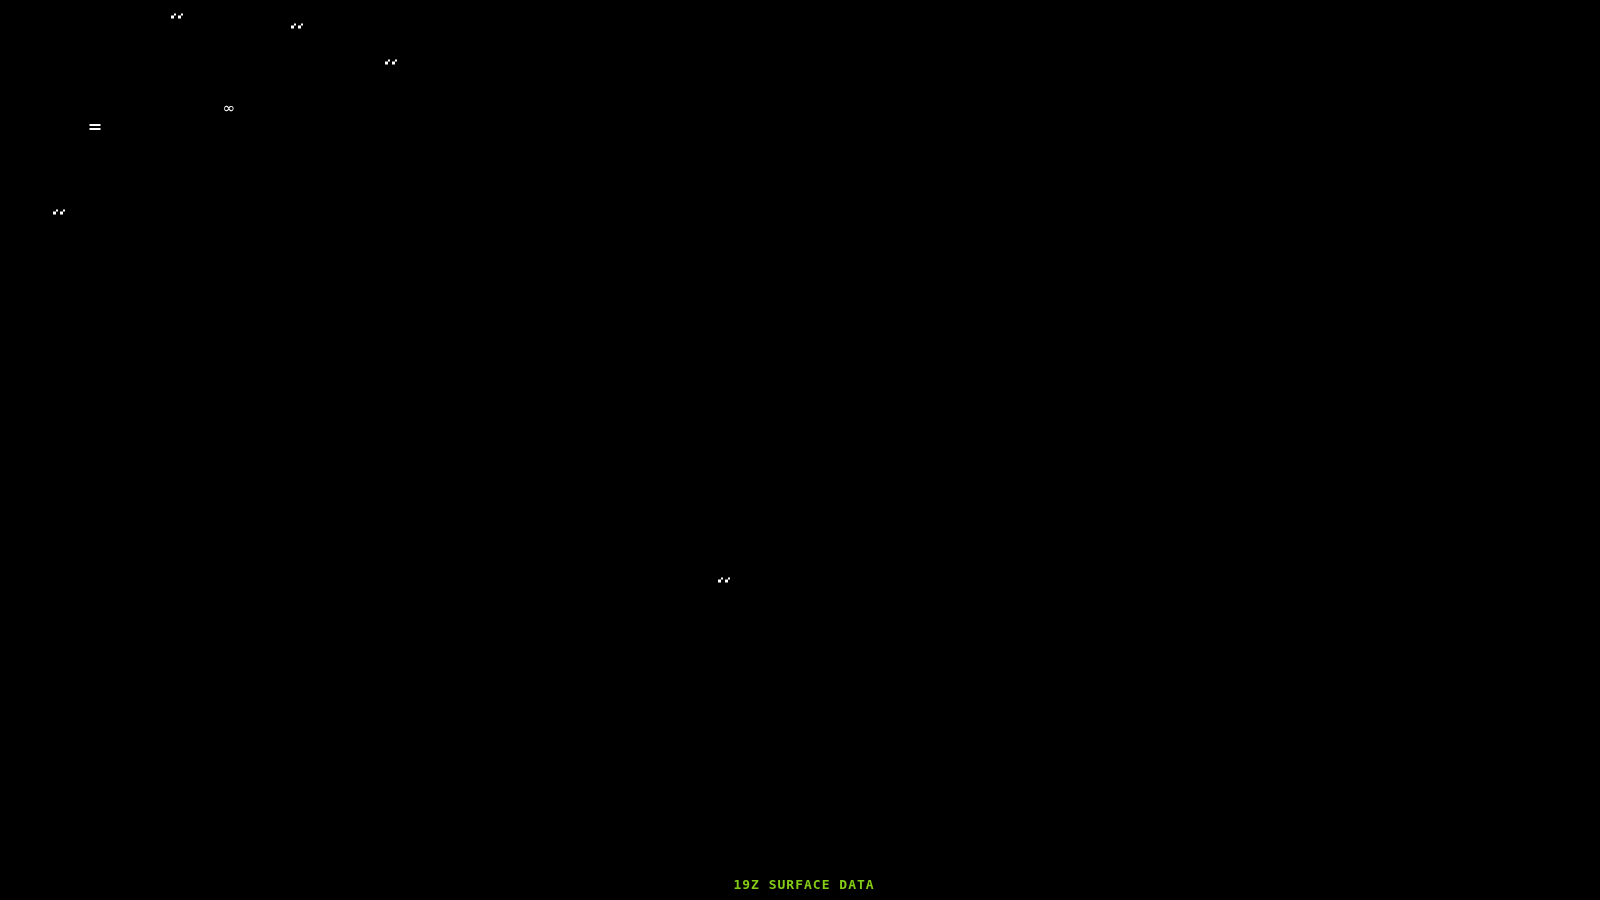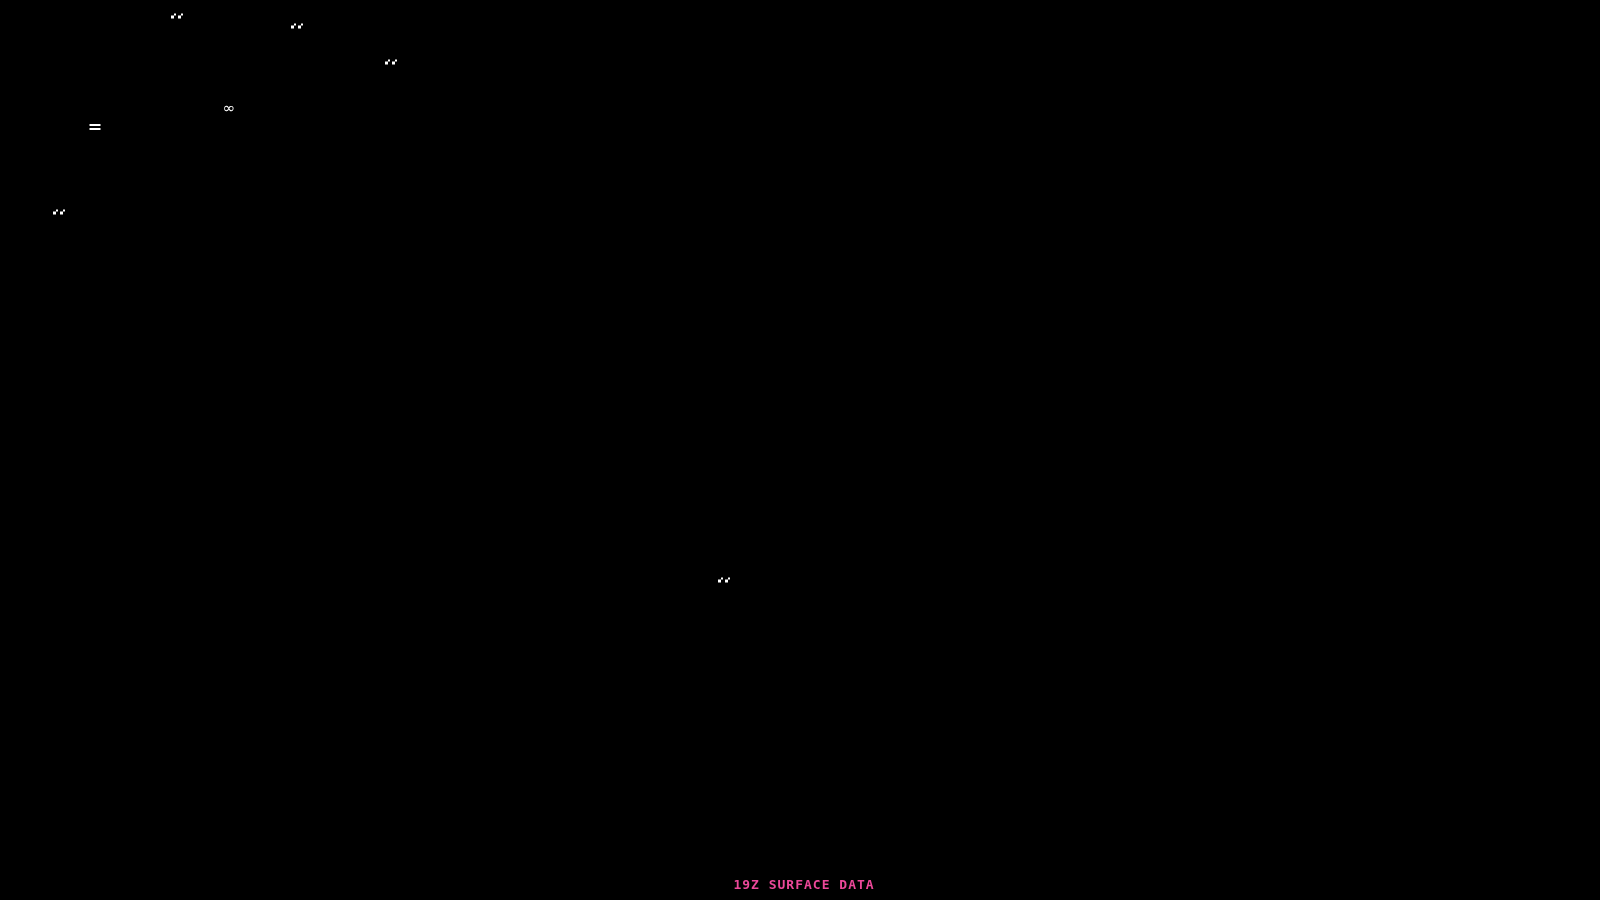--- a/index.html
+++ b/index.html
@@ -60,21 +60,21 @@
   }
   .mist .bar {
     width: 11px;
     height: 2px;
     background: #ffffff;
   }
   
   .caption {
     position: absolute;
     transform: translate(-50%, -50%);
-    color: #ec4899;
+    color: #84cc16;
     font-family: "DejaVu Sans Mono", "Liberation Mono", monospace;
     font-size: 13px;
     font-weight: bold;
     letter-spacing: 1px;
     white-space: nowrap;
     line-height: 1;
   }
 </style>
 </head>
 <body>

